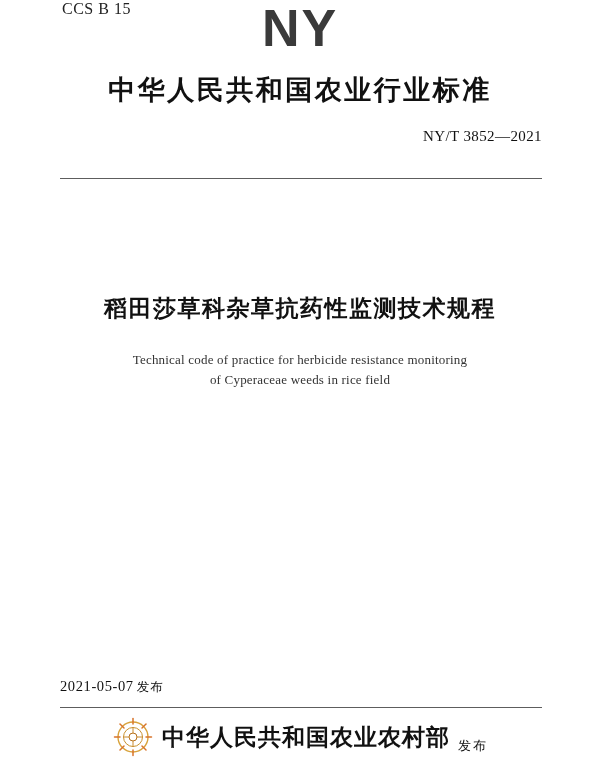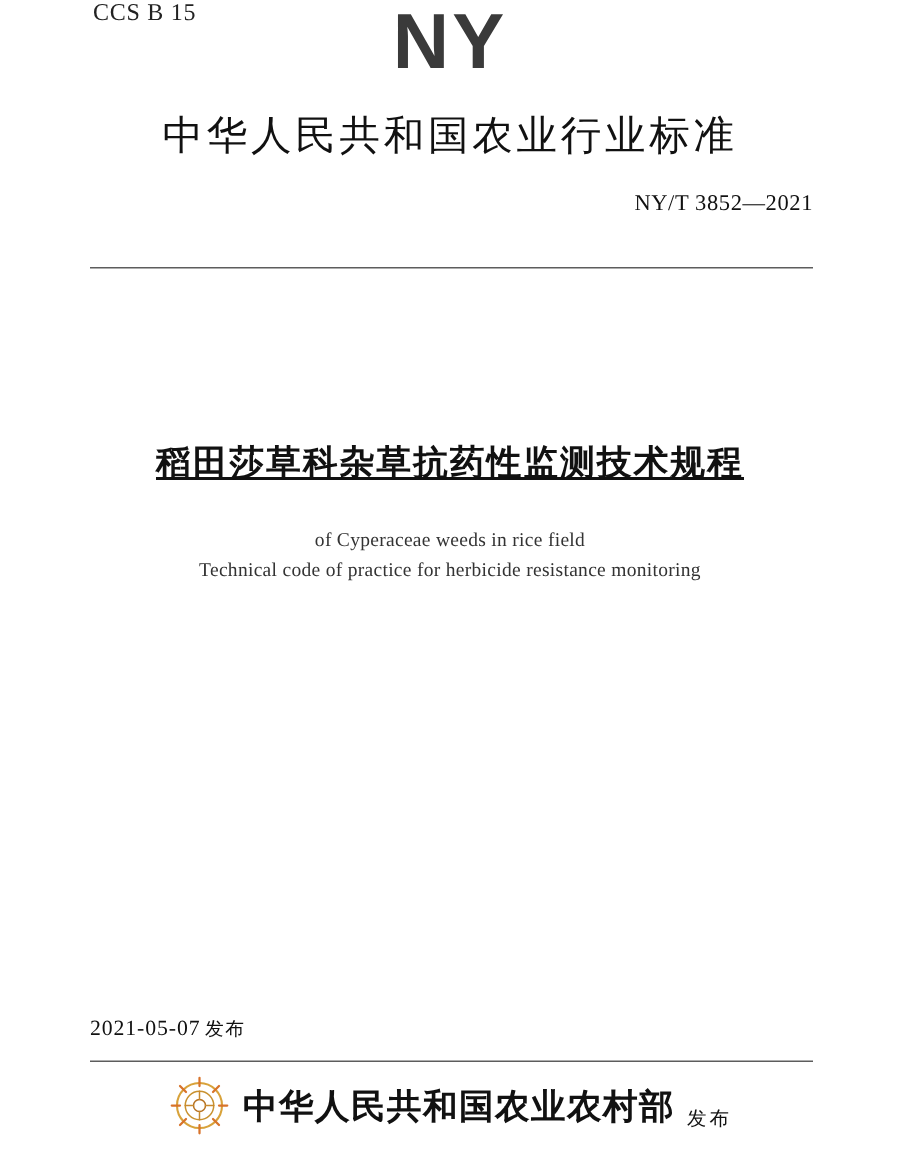--- a/index.html
+++ b/index.html
@@ -46,21 +46,21 @@
     color: #3a3a3a;
   }
 
   .std-title {
     position: absolute;
     top: 72px;
     left: 0;
     width: 600px;
     text-align: center;
     font-family: "Liberation Sans", sans-serif;
-    font-weight: normal;
+    font-weight: bold;
     font-size: 27px;
     letter-spacing: 2.5px;
     color: #111;
   }
 
   .std-number {
     position: absolute;
     top: 128px;
     left: 0;
     width: 600px;
@@ -87,21 +87,20 @@
     position: absolute;
     top: 293px;
     left: 0;
     width: 600px;
     text-align: center;
     font-family: "Liberation Sans", sans-serif;
     font-weight: bold;
     font-size: 23px;
     letter-spacing: 1.5px;
     color: #111;
-    text-decoration: underline;
   }
   .en-title {
     position: absolute;
     top: 350px;
     left: 0;
     width: 600px;
     text-align: center;
     font-family: "Liberation Serif", serif;
     font-size: 13px;
     line-height: 20px;
@@ -181,22 +180,22 @@
 
   <div class="std-title">中华人民共和国农业行业标准</div>
 
   <div class="std-number">NY/T 3852—2021</div>
 
   <div class="rule rule-top"></div>
 
   <div class="cn-title">稻田莎草科杂草抗药性监测技术规程</div>
 
   <div class="en-title">
+    <div>Technical code of practice for herbicide resistance monitoring</div>
     <div>of Cyperaceae weeds in rice field</div>
-    <div>Technical code of practice for herbicide resistance monitoring</div>
   </div>
 
   <div class="date-row">
     <div class="date-item">
       <span>2021-05-07</span><span class="suffix">发布</span>
     </div>
   </div>
 
   <div class="rule rule-bot"></div>
 

